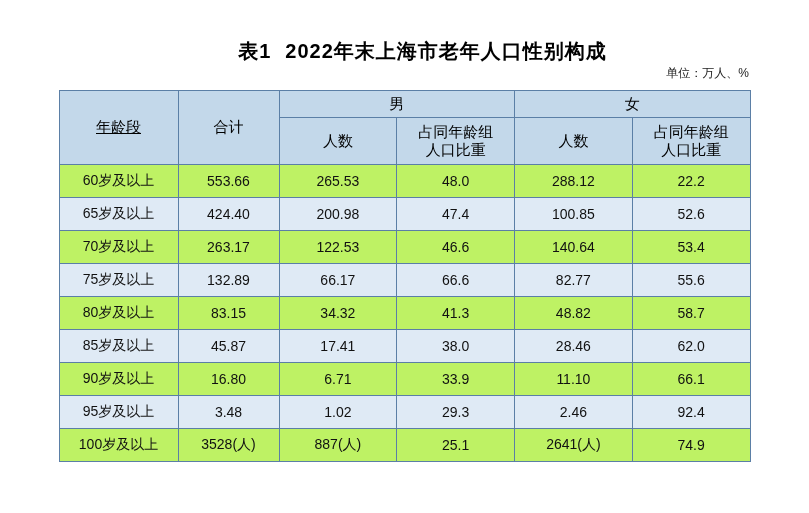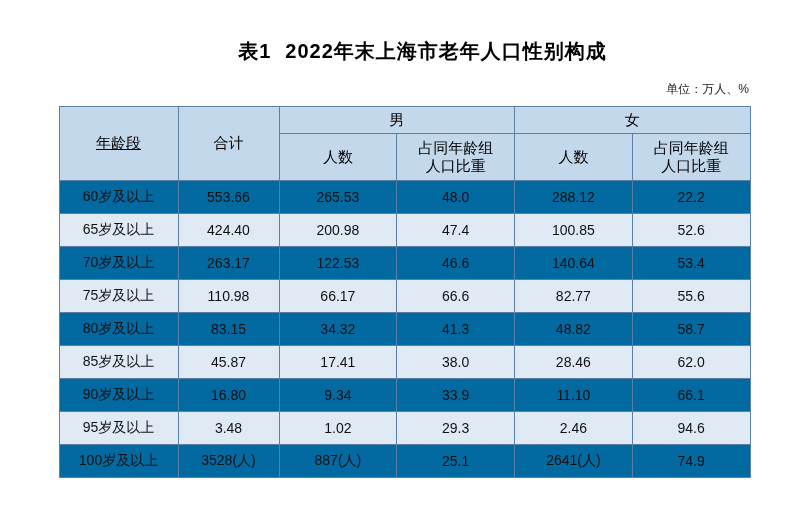--- a/index.html
+++ b/index.html
@@ -29,21 +29,21 @@
     color: #000000;
     padding-left: 36px;
   }
   .title-num {
     margin-right: 14px;
   }
   .unit-line {
     text-align: right;
     font-size: 12px;
     color: #222222;
-    margin-top: 16px;
+    margin-top: 0;
     padding-right: 60px;
   }
   .table-wrap {
     margin: 8px auto 0 auto;
     width: 692px;
   }
   table.data {
     border-collapse: collapse;
     width: 100%;
     table-layout: fixed;
@@ -73,21 +73,21 @@
   }
   .hdr-group {
     height: 26px;
   }
   .hdr-sub {
     height: 46px;
     line-height: 1.15;
     font-size: 14px;
   }
   table.data tbody td {
-    background: #0369a1;
+    background: #bef264;
     height: 32px;
   }
   tbody tr:nth-child(even) td {
     background: #dfeaf5;
   }
   .age-cell {
     font-size: 14px;
   }
   .sub-two-line {
     display: block;
@@ -147,21 +147,21 @@
         <tr>
           <td class="age-cell">70岁及以上</td>
           <td>263.17</td>
           <td>122.53</td>
           <td>46.6</td>
           <td>140.64</td>
           <td>53.4</td>
         </tr>
         <tr>
           <td class="age-cell">75岁及以上</td>
-          <td>110.98</td>
+          <td>132.89</td>
           <td>66.17</td>
           <td>66.6</td>
           <td>82.77</td>
           <td>55.6</td>
         </tr>
         <tr>
           <td class="age-cell">80岁及以上</td>
           <td>83.15</td>
           <td>34.32</td>
           <td>41.3</td>
@@ -172,32 +172,32 @@
           <td class="age-cell">85岁及以上</td>
           <td>45.87</td>
           <td>17.41</td>
           <td>38.0</td>
           <td>28.46</td>
           <td>62.0</td>
         </tr>
         <tr>
           <td class="age-cell">90岁及以上</td>
           <td>16.80</td>
-          <td>9.34</td>
+          <td>6.71</td>
           <td>33.9</td>
           <td>11.10</td>
           <td>66.1</td>
         </tr>
         <tr>
           <td class="age-cell">95岁及以上</td>
           <td>3.48</td>
           <td>1.02</td>
           <td>29.3</td>
           <td>2.46</td>
-          <td>94.6</td>
+          <td>92.4</td>
         </tr>
         <tr>
           <td class="age-cell">100岁及以上</td>
           <td>3528(人)</td>
           <td>887(人)</td>
           <td>25.1</td>
           <td>2641(人)</td>
           <td>74.9</td>
         </tr>
       </tbody>

